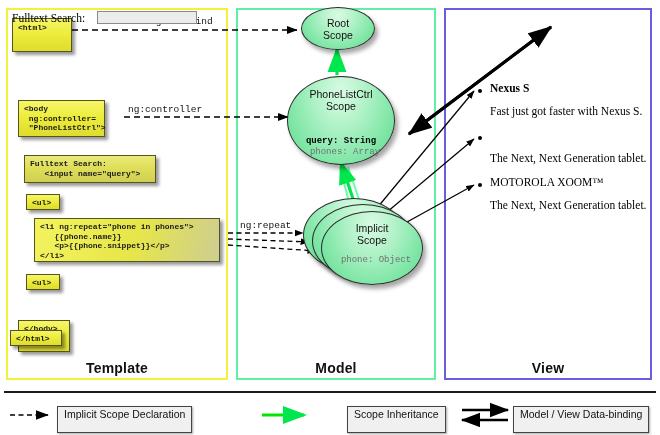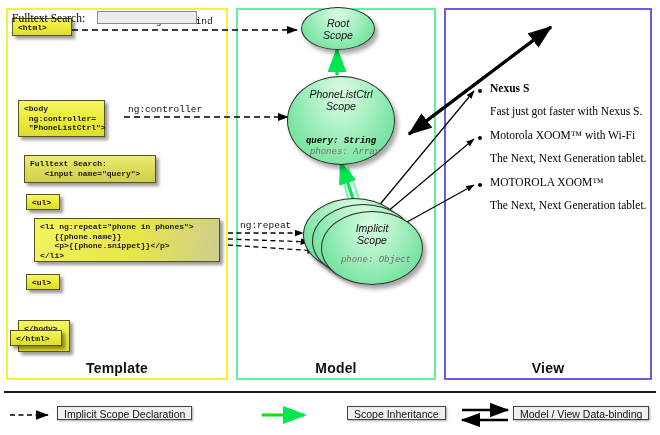--- a/index.html
+++ b/index.html
@@ -27,21 +27,21 @@
         padding:3px 5px;white-space:pre;}
   .ybox.dull{background:linear-gradient(180deg,#eaea7a 0%,#e0e05c 40%,#cfcf52 100%);}
   .ybox.grad2{background:linear-gradient(105deg,#f3f35e 0%,#e6e64a 55%,#cdcd93 100%);}
 
   
   .ell{position:absolute;border-radius:50%;
        background:radial-gradient(ellipse at 50% 18%,#d9fbe4 0%,#b6f3cb 30%,#82e7a8 68%,#62d98e 100%);
        border:1.5px solid #2b2b2b;
        box-shadow:3px 4px 4px rgba(0,0,0,.35);
        display:flex;flex-direction:column;
-       box-sizing:border-box;font-style:italic;}
+       box-sizing:border-box;}
   .ell .etitle{font-size:10.5px;color:#111;text-align:center;line-height:12px;}
   .ell .eprop{font-family:"Liberation Mono","DejaVu Sans Mono",monospace;
               font-size:9px;line-height:11px;text-align:center;}
   .eprop.bold{color:#000;font-weight:bold;}
   .eprop.gray{color:#707070;padding-left:8px;}
 
   
   .vser{font-family:"Liberation Serif","DejaVu Serif",serif;color:#000;}
   #view-search-label{position:absolute;left:12px;top:12px;font-size:11.5px;}
   #view-search-input{position:absolute;left:97px;top:11px;width:100px;height:13px;
@@ -50,21 +50,21 @@
   .vbullet{position:absolute;width:4px;height:4px;background:#000;border-radius:50%;}
 
   
   .alabel{position:absolute;font-family:"Liberation Mono","DejaVu Sans Mono",monospace;
           font-size:9.5px;color:#111;white-space:nowrap;}
 
   
   #legend-rule{position:absolute;left:4px;top:391px;width:652px;height:2px;background:#1a1a1a;}
   .lbox{position:absolute;box-sizing:border-box;background:#f0f0f0;
         border:1px solid #444;box-shadow:1px 1px 2px rgba(0,0,0,.35);
-        font-size:10.5px;color:#111;height:14px;line-height:15px;
+        font-size:10.5px;color:#111;height:27px;line-height:15px;
         padding:0 6px;white-space:nowrap;}
 
   svg{position:absolute;left:0;top:0;width:660px;height:435px;overflow:visible;}
   #svg-under{z-index:1;}
   #svg-over{z-index:5;pointer-events:none;}
   .panel{z-index:0;}
   .ybox,.ell,.panel-label,.alabel,.vser,.vitem,.vbullet,.lbox,
   #view-search-input,#legend-rule{z-index:6;}
 </style>
 </head>
@@ -105,21 +105,21 @@
     <line x1="355" y1="205" x2="341" y2="163" stroke="#00e64d" stroke-width="3" marker-end="url(#ah-green)"></line>
 
     <line x1="551" y1="27" x2="409" y2="134" stroke="#000" stroke-width="3" marker-end="url(#ah-black)"></line>
     <line x1="409" y1="134" x2="551" y2="27" stroke="#000" stroke-width="3" marker-end="url(#ah-black)"></line>
 
     <line x1="372" y1="214" x2="474" y2="91" stroke="#000" stroke-width="1.2" marker-end="url(#ah-black-s)"></line>
     <line x1="368" y1="228" x2="474" y2="139" stroke="#000" stroke-width="1.2" marker-end="url(#ah-black-s)"></line>
     <line x1="360" y1="248" x2="474" y2="185" stroke="#000" stroke-width="1.2" marker-end="url(#ah-black-s)"></line>
   </svg>
 
-  <div class="ybox" style="left:12px;top:18px;width:60px;height:18px;line-height:12px;">&lt;html&gt;</div>
+  <div class="ybox" style="left:12px;top:18px;width:60px;height:34px;line-height:12px;">&lt;html&gt;</div>
 
   <div class="ybox" style="left:18px;top:100px;width:87px;height:37px;">&lt;body
  ng:controller=
  "PhoneListCtrl"&gt;</div>
 
   <div class="ybox dull" style="left:24px;top:155px;width:132px;height:28px;">Fulltext Search:
    &lt;input name="query"&gt;</div>
 
   <div class="ybox" style="left:26px;top:194px;width:34px;height:16px;line-height:10px;">&lt;ul&gt;</div>
 
@@ -159,21 +159,20 @@
   <div class="alabel" style="left:240px;top:220px;">ng:repeat</div>
 
   <div class="vser" id="view-search-label">Fulltext Search:</div>
   <input id="view-search-input" class="vser" placeholder="" style="">
 
   <div class="vbullet" style="left:478px;top:89px;"></div>
   <div class="vser vitem" style="left:490px;top:82px;font-weight:bold;">Nexus S</div>
   <div class="vser vitem" style="left:490px;top:105px;">Fast just got faster with Nexus S.</div>
 
   <div class="vbullet" style="left:478px;top:136px;"></div>
-  <div class="vser vitem" style="left:490px;top:129px;">Motorola XOOM™  with Wi-Fi</div>
   <div class="vser vitem" style="left:490px;top:152px;">The Next, Next Generation tablet.</div>
 
   <div class="vbullet" style="left:478px;top:183px;"></div>
   <div class="vser vitem" style="left:490px;top:176px;">MOTOROLA XOOM™</div>
   <div class="vser vitem" style="left:490px;top:199px;">The Next, Next Generation tablet.</div>
 
   <div class="panel-label" style="left:6px;top:360px;width:222px;">Template</div>
   <div class="panel-label" style="left:236px;top:360px;width:200px;">Model</div>
   <div class="panel-label" style="left:444px;top:360px;width:208px;">View</div>
 

